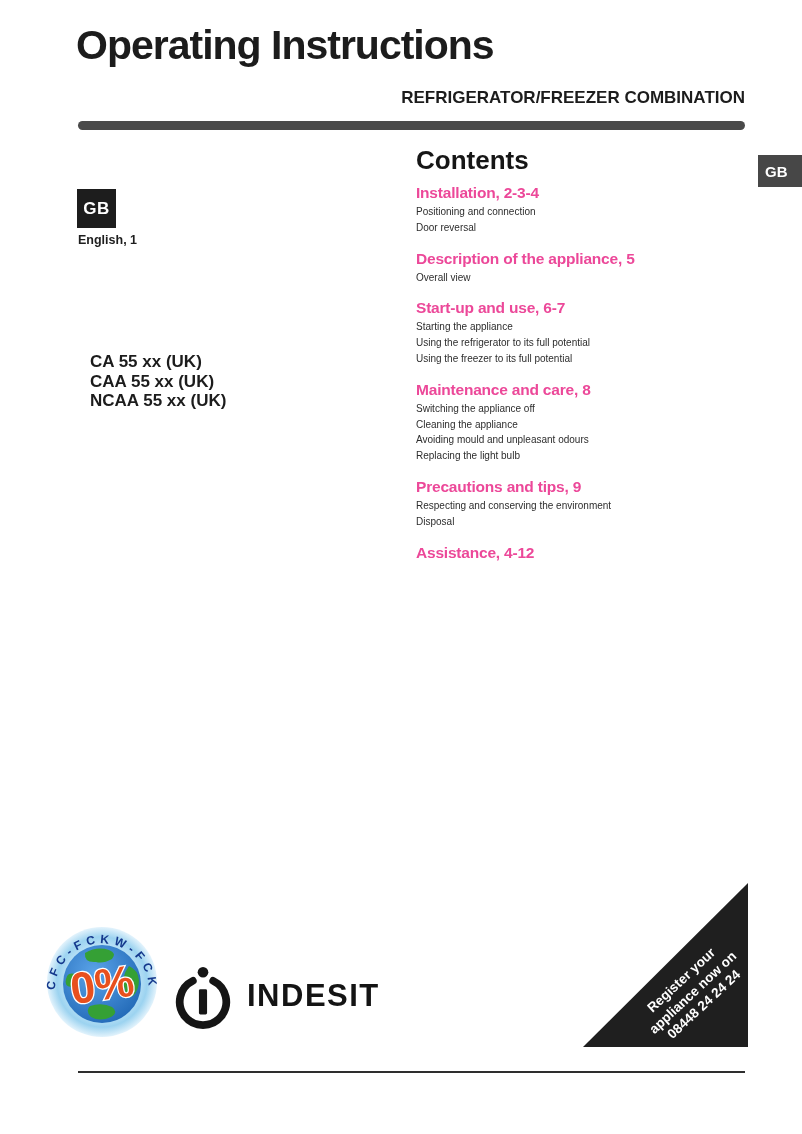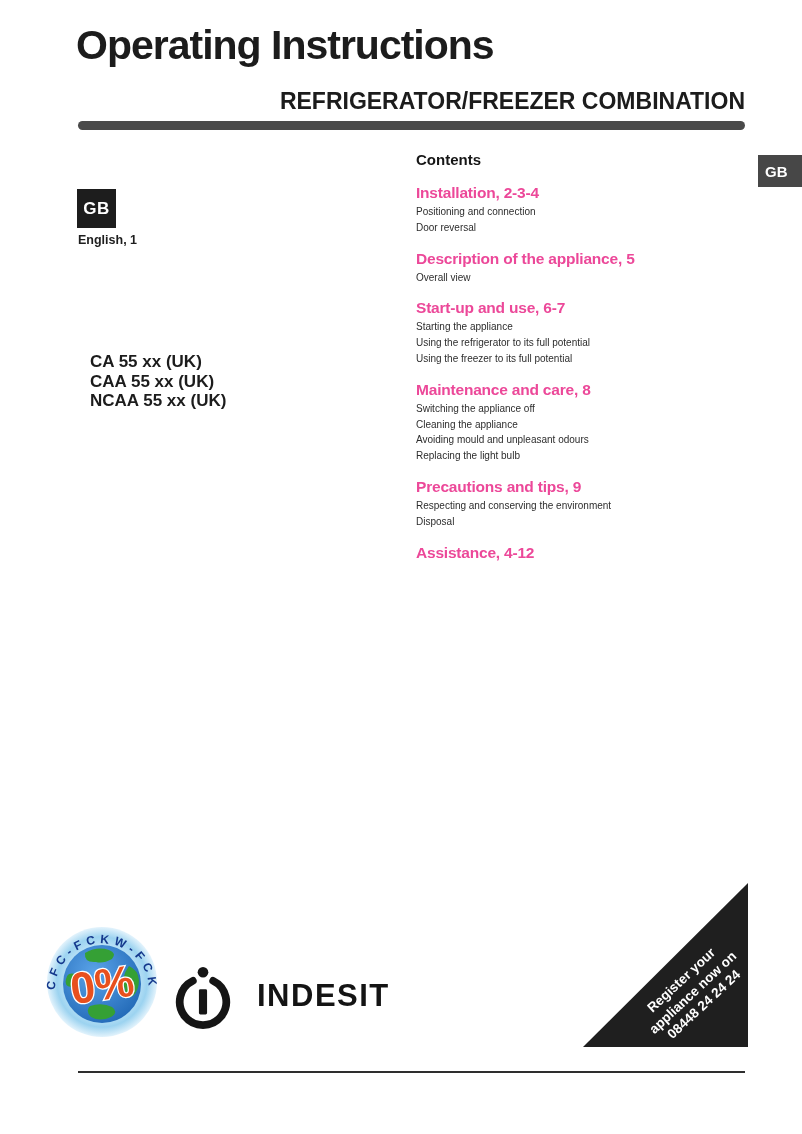--- a/index.html
+++ b/index.html
@@ -20,21 +20,21 @@
     font-size: 41px;
     font-weight: bold;
     letter-spacing: -1px;
     color: #1c1c1c;
     white-space: nowrap;
   }
   .doc-subtitle {
     position: absolute;
     right: 57px;
     top: 88px;
-    font-size: 23px;
+    font-size: 17px;
     font-weight: bold;
     color: #1c1c1c;
     white-space: nowrap;
   }
   .header-bar {
     position: absolute;
     left: 78px;
     right: 57px;
     top: 121px;
     height: 9px;
@@ -96,21 +96,21 @@
   }
 
   
   .toc {
     position: absolute;
     left: 416px;
     top: 148px;
     width: 330px;
   }
   .toc-heading {
-    font-size: 15px;
+    font-size: 26px;
     font-weight: bold;
     line-height: 24px;
     margin: 0 0 11px 0;
     color: #161616;
   }
   .toc-section { margin: 0 0 13px 0; }
   .toc-title {
     font-size: 15.5px;
     font-weight: bold;
     line-height: 20px;
@@ -129,21 +129,21 @@
     position: absolute;
     left: 45px;
     top: 926px;
   }
   .brand-block {
     position: absolute;
     left: 172px;
     top: 963px;
     display: flex;
     align-items: center;
-    gap: 23px;
+    gap: 13px;
   }
   .brand-word {
     font-size: 31px;
     font-weight: bold;
     letter-spacing: 1.5px;
     color: #141414;
     white-space: nowrap;
   }
   .register-triangle {
     position: absolute;

